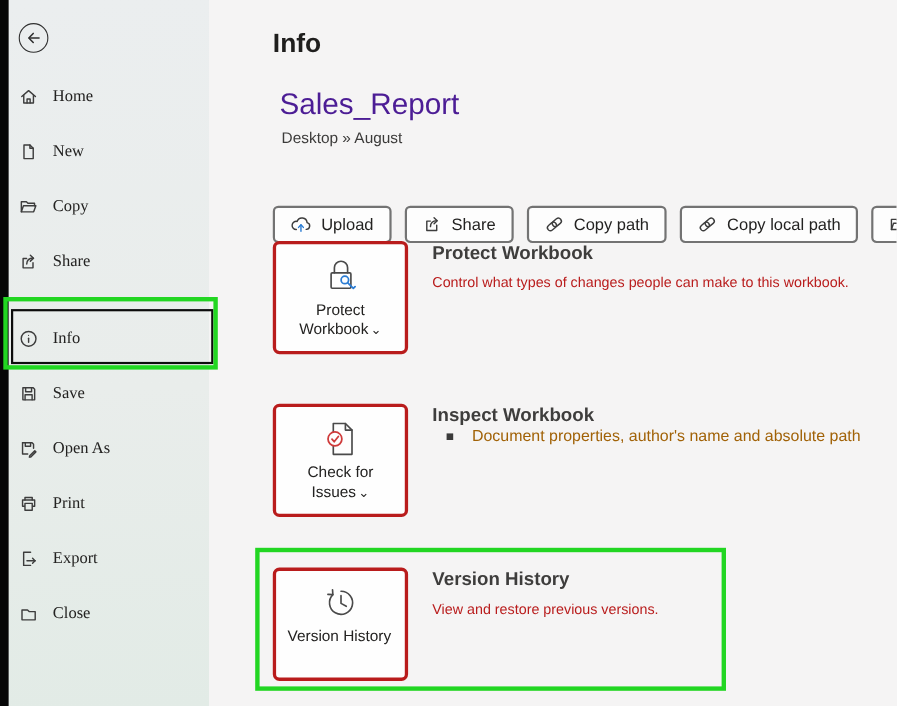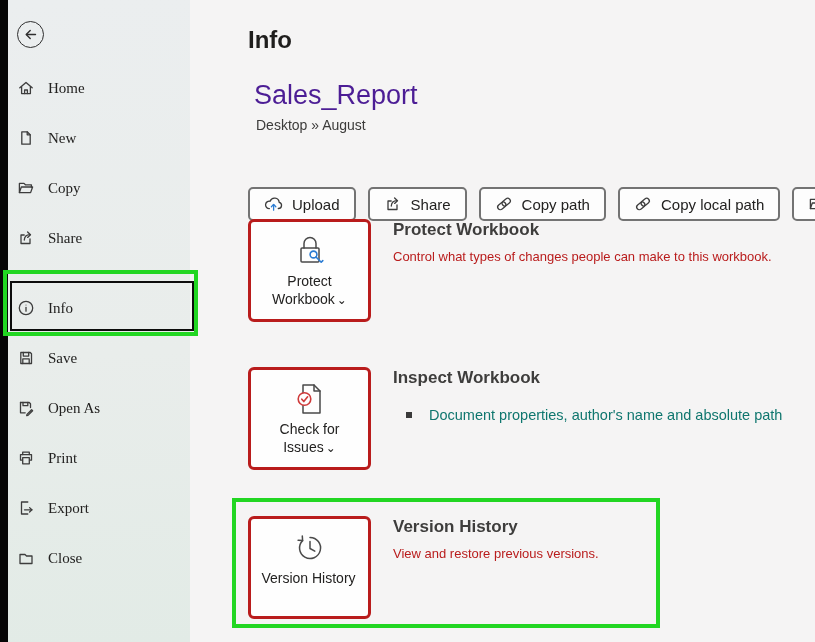--- a/index.html
+++ b/index.html
@@ -53,21 +53,21 @@
   .tile{
     width:123px;height:103px;background:#fefefe;border:3px solid #b91c1c;border-radius:6px;
     box-sizing:border-box;display:flex;flex-direction:column;align-items:center;cursor:pointer;
   }
   .tile .ico{margin-top:9px}
   .tile-label{font-size:14px;line-height:1.3;text-align:center;color:#232221;padding:0 5px;margin-top:1px}
   .chev{font-size:12px;margin-left:2px}
   .sec-text{padding-top:1px;min-width:0}
   .sec-heading{font-size:17px;font-weight:700;color:#3e3d3c}
   .sec-desc{font-size:13px;color:#b91c1c;margin-top:9px;white-space:nowrap}
-  .bullet-row{display:flex;margin-top:19px;font-size:14.5px;color:#0f766e;white-space:nowrap}
+  .bullet-row{display:flex;margin-top:1px;font-size:14.5px;color:#a16207;white-space:nowrap}
   .bullet-sq{width:6px;height:6px;background:#3a3a3a;margin:5px 17px 0 13px;flex:0 0 auto}
 </style>
 </head>
 <body>
 
 <div class="black-strip"></div>
 
 <div class="sidebar">
   <div class="back-btn">
     <svg width="15" height="15" viewBox="0 0 15 15" fill="none" stroke="#2f2f2f" stroke-width="1.4" stroke-linecap="round" stroke-linejoin="round">

